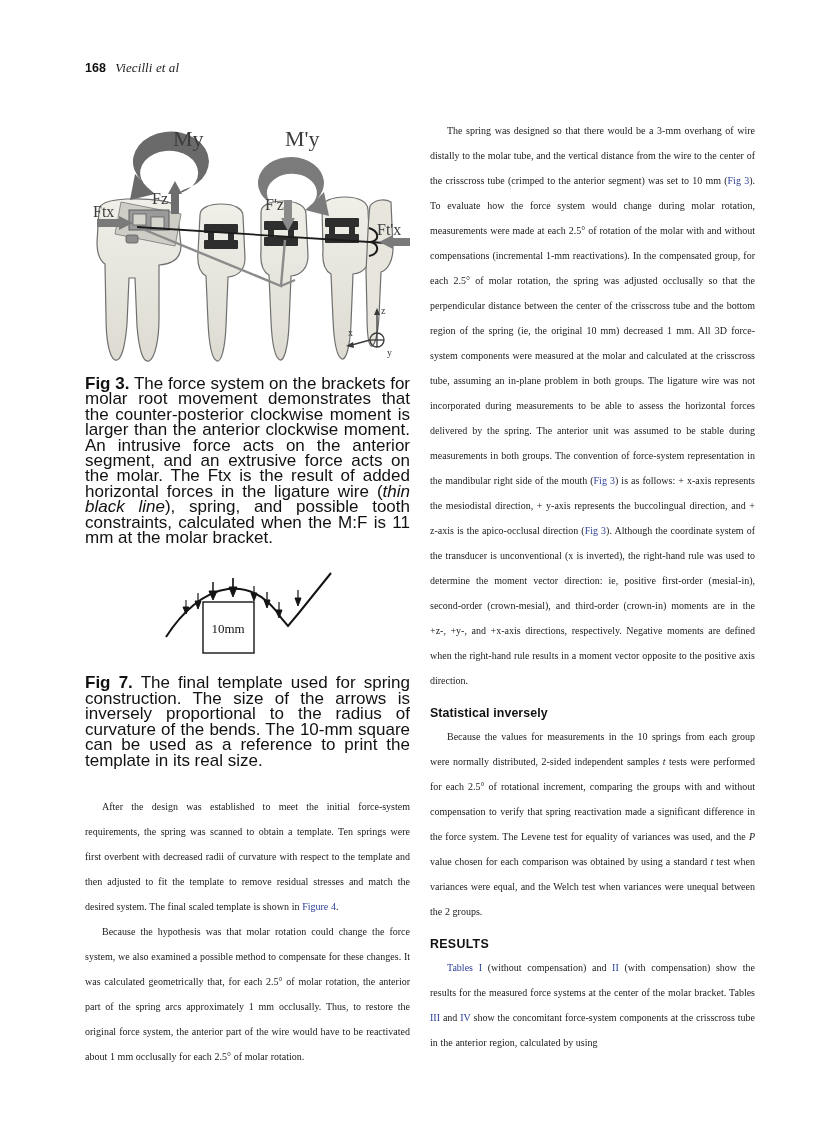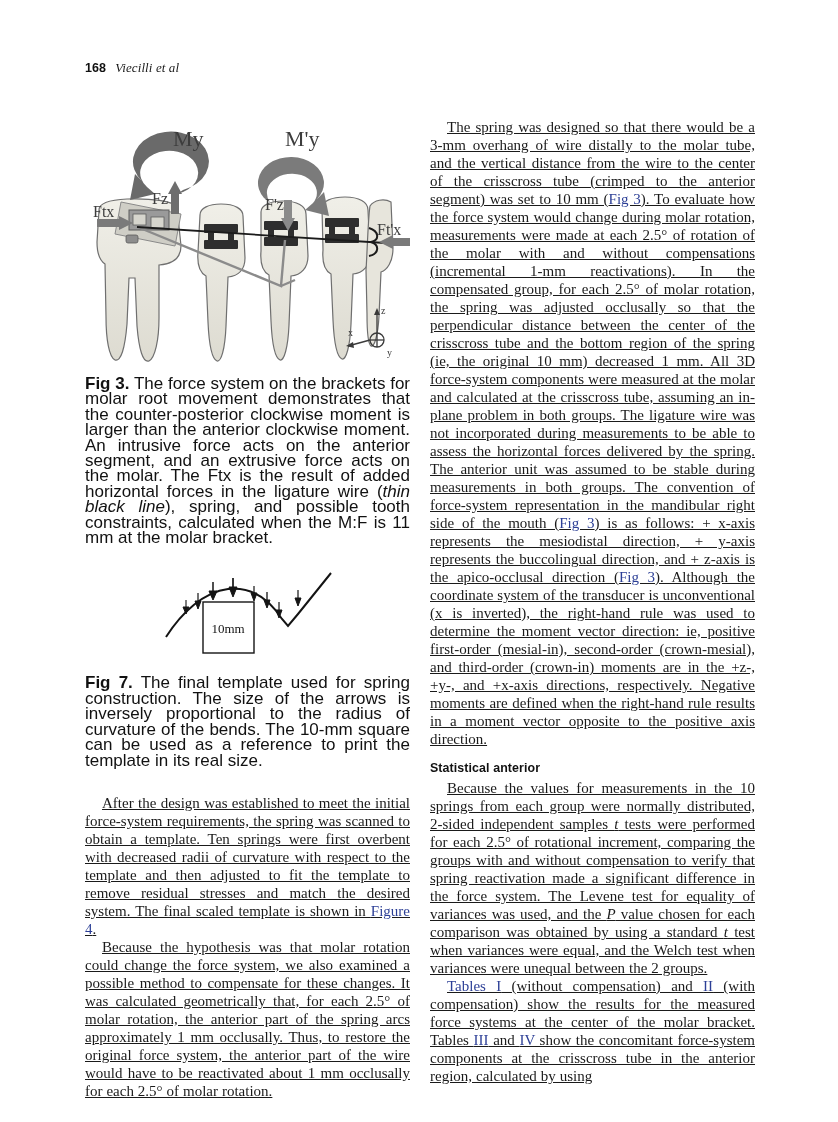--- a/index.html
+++ b/index.html
@@ -63,28 +63,27 @@
   .col {
     position: absolute;
     width: 325px;
     top: 118px;
   }
   .col-left  { left: 85px; }
   .col-right { left: 430px; }
 
   p.body {
     margin: 0;
-    font-size: 15px;
-    line-height: 18px;
+    font-size: 10px;
+    line-height: 25px;
     text-align: justify;
     text-indent: 17px;
     -webkit-hyphens: none;
     hyphens: none;
     word-spacing: .2px;
-    text-decoration: underline;
   }
   p.body + p.body { margin-top: 0; }
 
   a.xref {
     color: #2c3f96;
     text-decoration: none;
   }
   .ital { font-style: italic; }
 
   h2.sec {
@@ -317,21 +316,22 @@
 
     <p class="body"><span>After the design was established to meet the initial force-system requirements, the spring was scanned to obtain a template. Ten springs were first overbent with decreased radii of curvature with respect to the template and then adjusted to fit the template to remove residual stresses and match the desired system. The final scaled template is shown in </span><a class="xref" href="#" style="color: rgb(44, 63, 150);">Figure 4</a><span>.</span></p>
 
     <p class="body">Because the hypothesis was that molar rotation could change the force system, we also examined a possible method to compensate for these changes. It was calculated geometrically that, for each 2.5° of molar rotation, the anterior part of the spring arcs approximately 1 mm occlusally. Thus, to restore the original force system, the anterior part of the wire would have to be reactivated about 1 mm occlusally for each 2.5° of molar rotation.</p>
   </div>
 
   <div class="col col-right">
 
     <p class="body"><span>The spring was designed so that there would be a 3-mm overhang of wire distally to the molar tube, and the vertical distance from the wire to the center of the crisscross tube (crimped to the anterior segment) was set to 10 mm (</span><a class="xref" href="#" style="color: rgb(44, 63, 150);">Fig 3</a><span>). To evaluate how the force system would change during molar rotation, measurements were made at each 2.5° of rotation of the molar with and without compensations (incremental 1-mm reactivations). In the compensated group, for each 2.5° of molar rotation, the spring was adjusted occlusally so that the perpendicular distance between the center of the crisscross tube and the bottom region of the spring (ie, the original 10 mm) decreased 1 mm. All 3D force-system components were measured at the molar and calculated at the crisscross tube, assuming an in-plane problem in both groups. The ligature wire was not incorporated during measurements to be able to assess the horizontal forces delivered by the spring. The anterior unit was assumed to be stable during measurements in both groups. The convention of force-system representation in the mandibular right side of the mouth (</span><a class="xref" href="#" style="color: rgb(44, 63, 150);">Fig 3</a><span>) is as follows: + x-axis represents the mesiodistal direction, + y-axis represents the buccolingual direction, and + z-axis is the apico-occlusal direction (</span><a class="xref" href="#" style="color: rgb(44, 63, 150);">Fig 3</a><span>). Although the coordinate system of the transducer is unconventional (x is inverted), the right-hand rule was used to determine the moment vector direction: ie, positive first-order (mesial-in), second-order (crown-mesial), and third-order (crown-in) moments are in the +z-, +y-, and +x-axis directions, respectively. Negative moments are defined when the right-hand rule results in a moment vector opposite to the positive axis direction.</span></p>
 
-    <h2 class="sec">Statistical anterior</h2>
+    <h2 class="sec">Statistical inversely</h2>
 
     <p class="body"><span>Because the values for measurements in the 10 springs from each group were normally distributed, 2-sided independent samples </span><span class="ital">t</span><span> tests were performed for each 2.5° of rotational increment, comparing the groups with and without compensation to verify that spring reactivation made a significant difference in the force system. The Levene test for equality of variances was used, and the </span><span class="ital">P</span><span> value chosen for each comparison was obtained by using a standard </span><span class="ital">t</span><span> test when variances were equal, and the Welch test when variances were unequal between the 2 groups.</span></p>
 
+    <h2 class="sec caps">RESULTS</h2>
 
     <p class="body"><a class="xref" href="#" style="color: rgb(44, 63, 150);">Tables I</a><span> (without compensation) and </span><a class="xref" href="#" style="color: rgb(44, 63, 150);">II</a><span> (with compensation) show the results for the measured force systems at the center of the molar bracket. Tables </span><a class="xref" href="#" style="color: rgb(44, 63, 150);">III</a><span> and </span><a class="xref" href="#" style="color: rgb(44, 63, 150);">IV</a><span> show the concomitant force-system components at the crisscross tube in the anterior region, calculated by using</span></p>
   </div>
 
 </div>
 
 </body></html>

